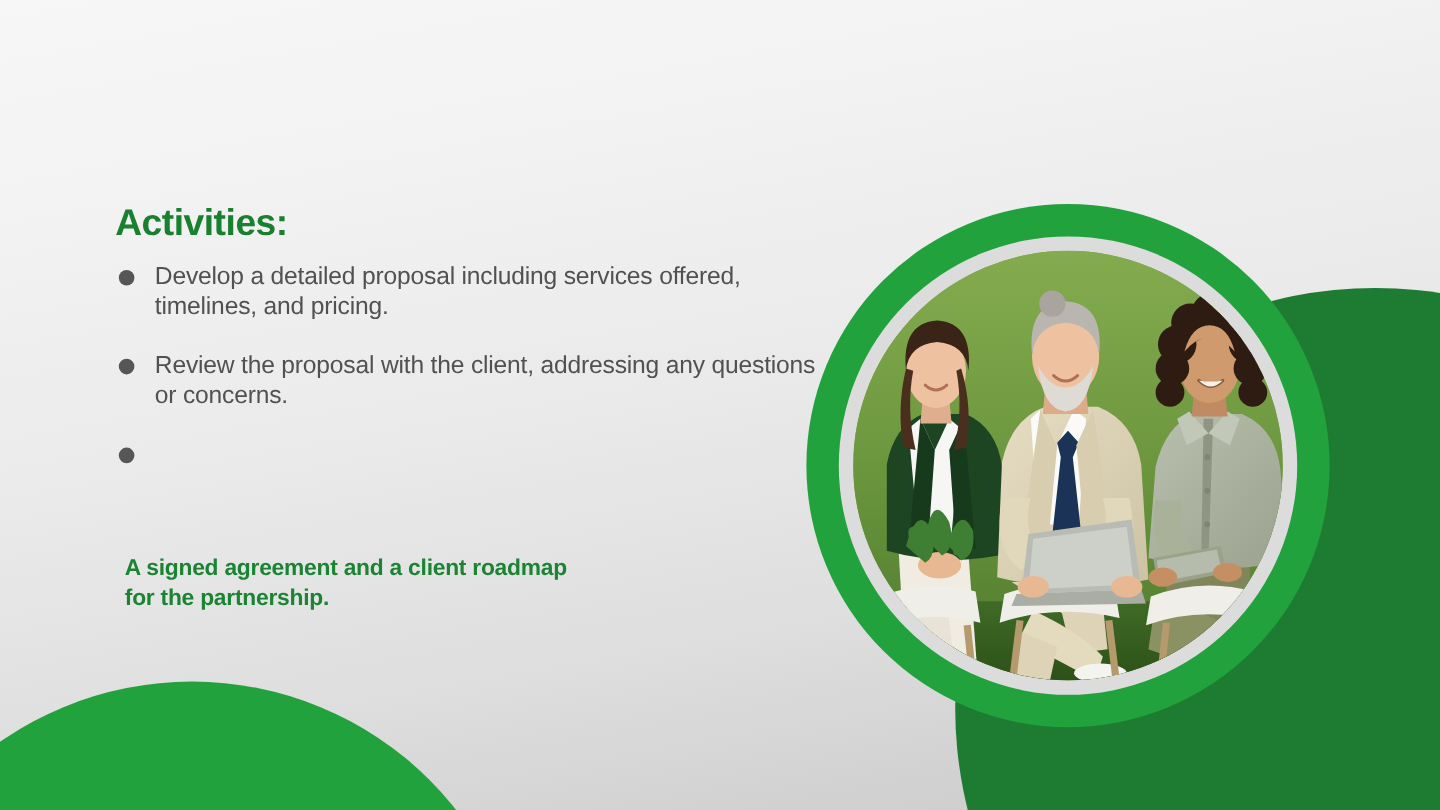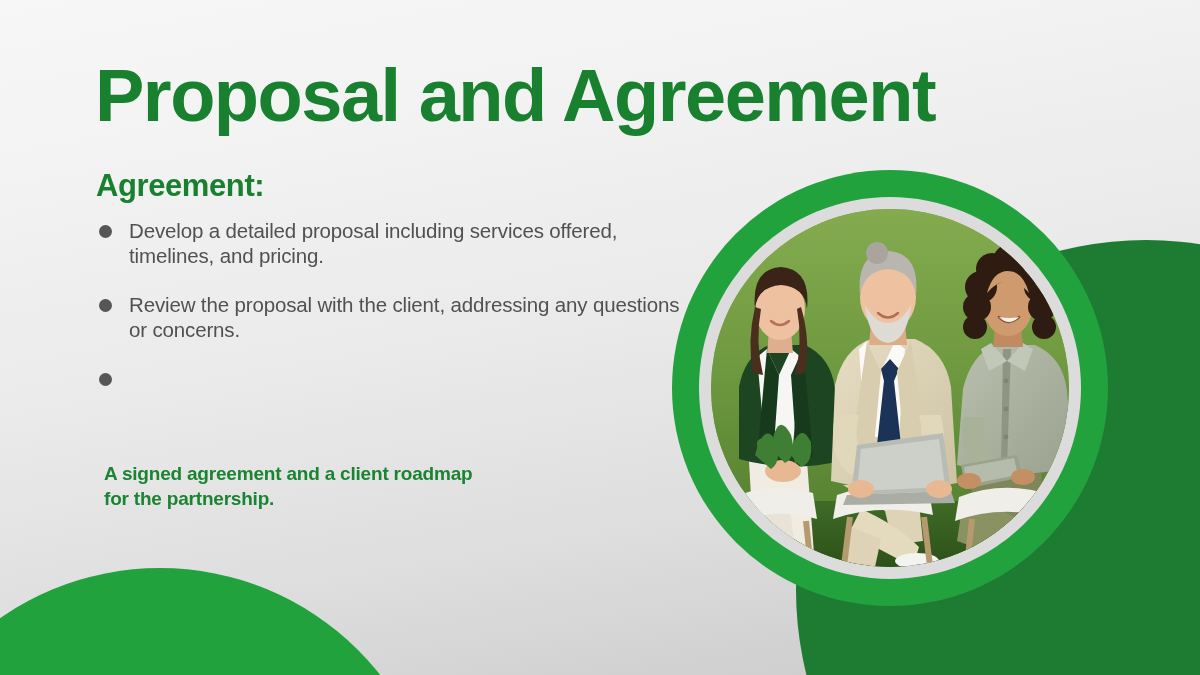--- a/index.html
+++ b/index.html
@@ -273,23 +273,22 @@
             <path d="M253 258 l50 -9 l4 17 l-52 10 z" fill="#b5bcab"></path>
 
             <ellipse cx="258" cy="272" rx="12" ry="8" fill="#c58f64"></ellipse>
             <ellipse cx="312" cy="268" rx="12" ry="8" fill="#c58f64"></ellipse>
           </g>
         </svg>
       </div>
     </div>
   </div>
 
-  <h1 class="title">Proposal and Agreement</h1>
-
-  <h2 class="subtitle">Agreement:</h2>
+
+  <h2 class="subtitle">Activities:</h2>
 
   <ul class="bullets">
     <li class="bullet-item">
       <span class="bullet-dot"></span>
       <span>Develop a detailed proposal including services offered, timelines, and pricing.</span>
     </li>
     <li class="bullet-item">
       <span class="bullet-dot"></span>
       <span>Review the proposal with the client, addressing any questions or concerns.</span>
     </li>

